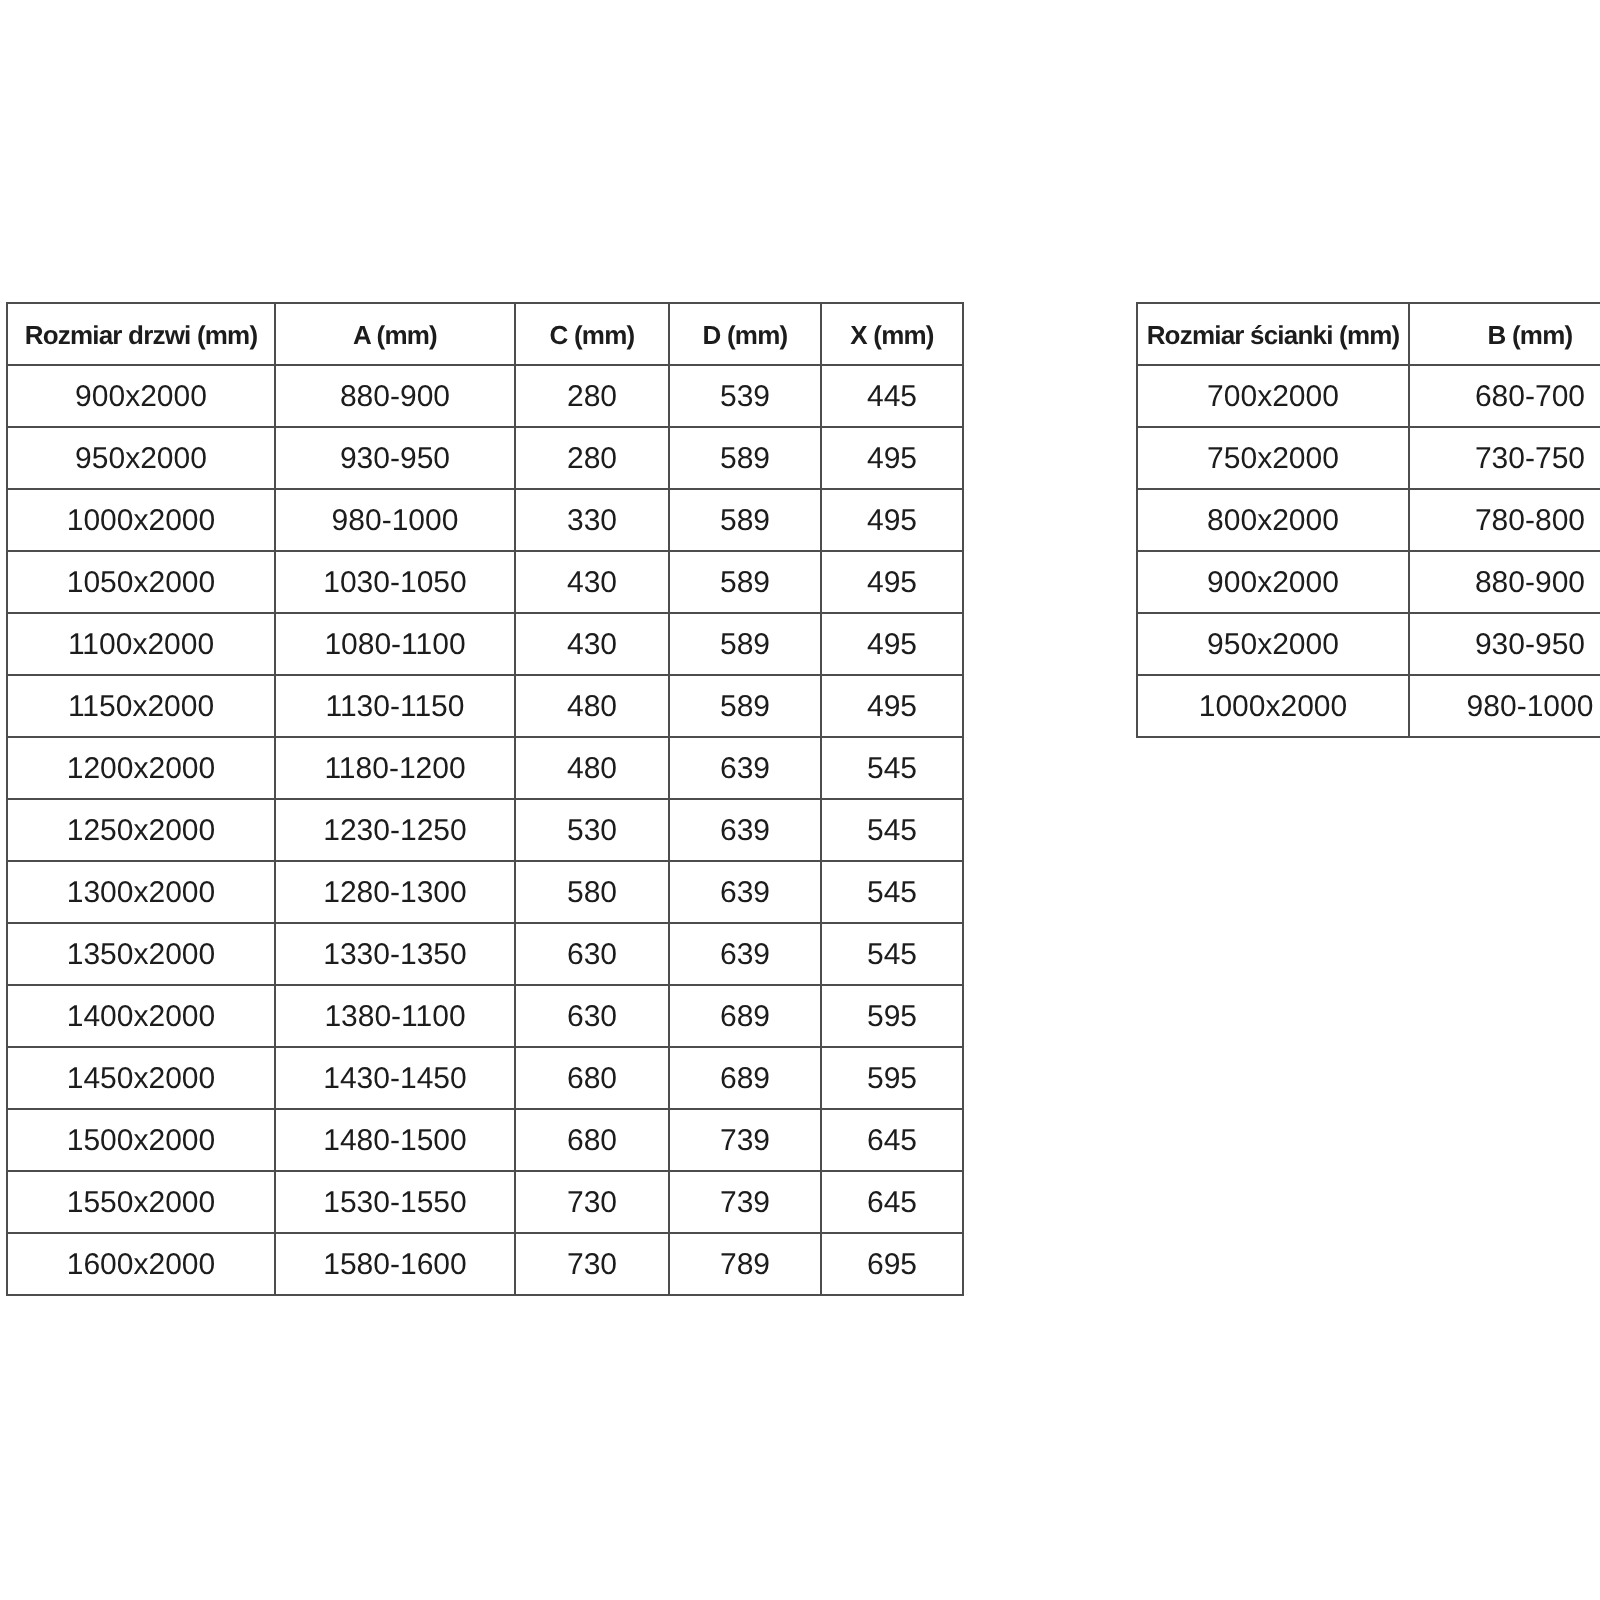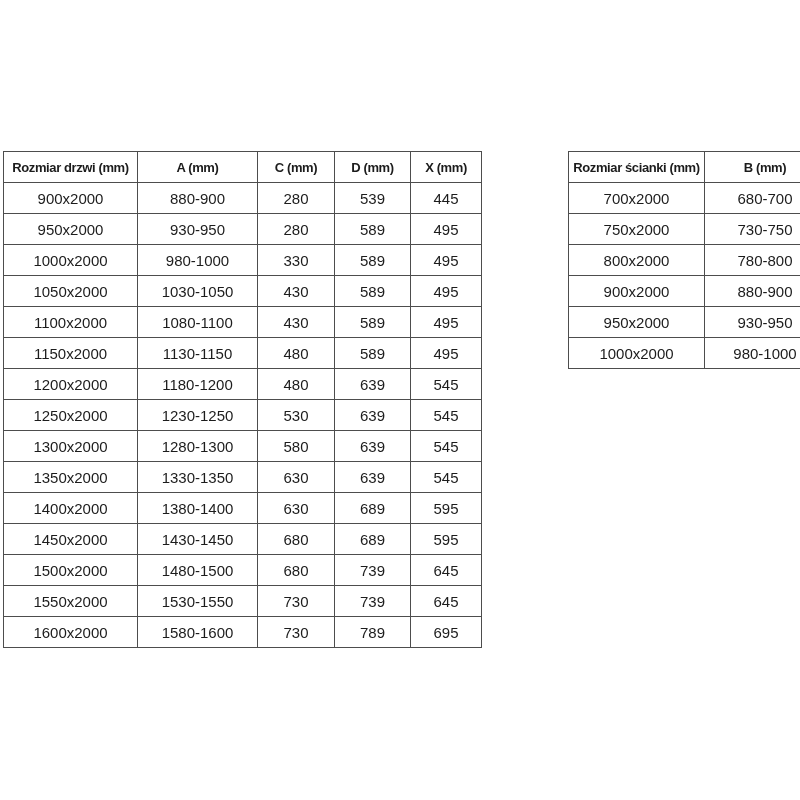--- a/index.html
+++ b/index.html
@@ -140,21 +140,21 @@
         </tr>
         <tr>
           <td>1350x2000</td>
           <td>1330-1350</td>
           <td>630</td>
           <td>639</td>
           <td>545</td>
         </tr>
         <tr>
           <td>1400x2000</td>
-          <td>1380-1400</td>
+          <td>1380-1100</td>
           <td>630</td>
           <td>689</td>
           <td>595</td>
         </tr>
         <tr>
           <td>1450x2000</td>
           <td>1430-1450</td>
           <td>680</td>
           <td>689</td>
           <td>595</td>

